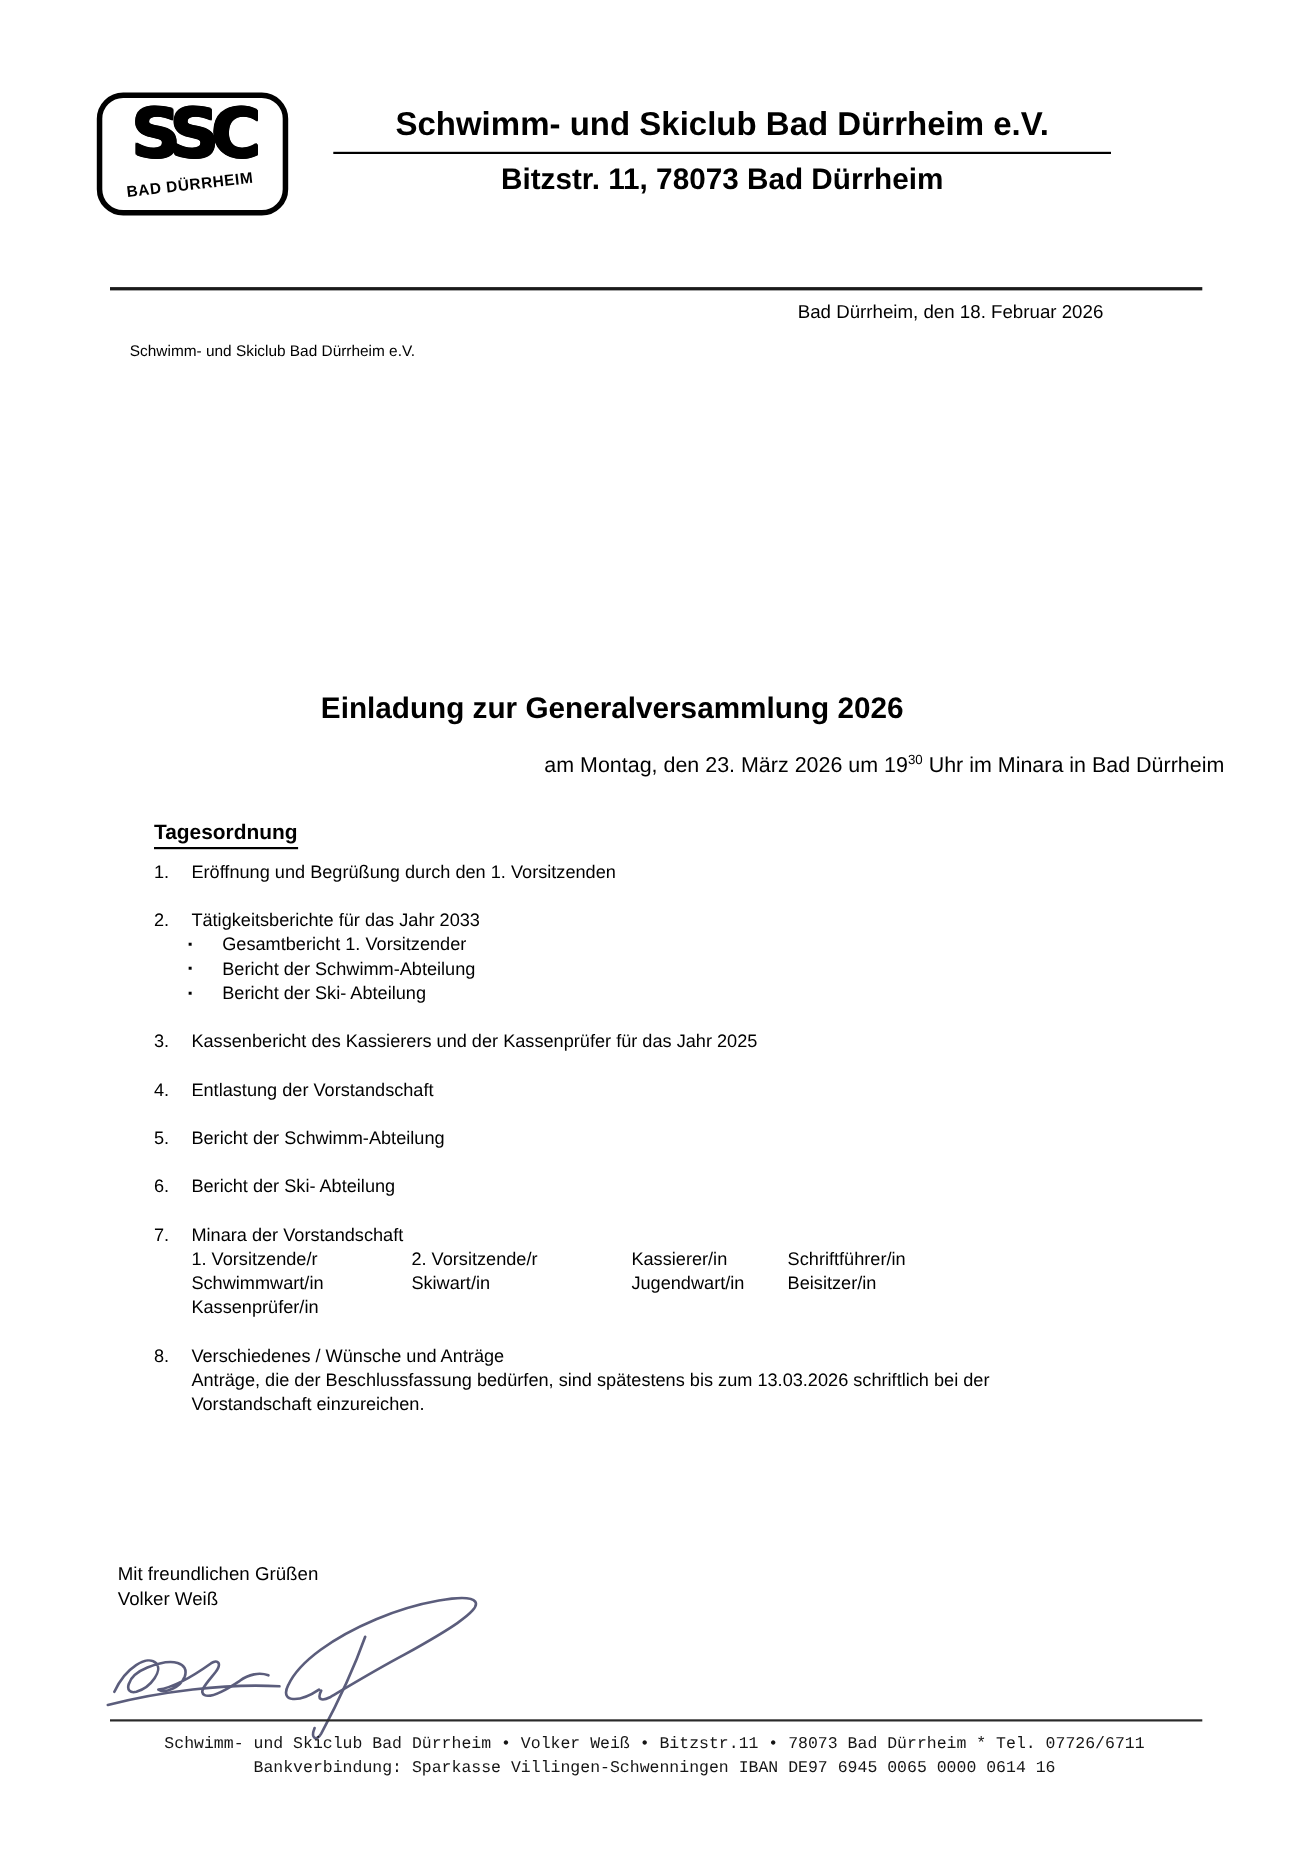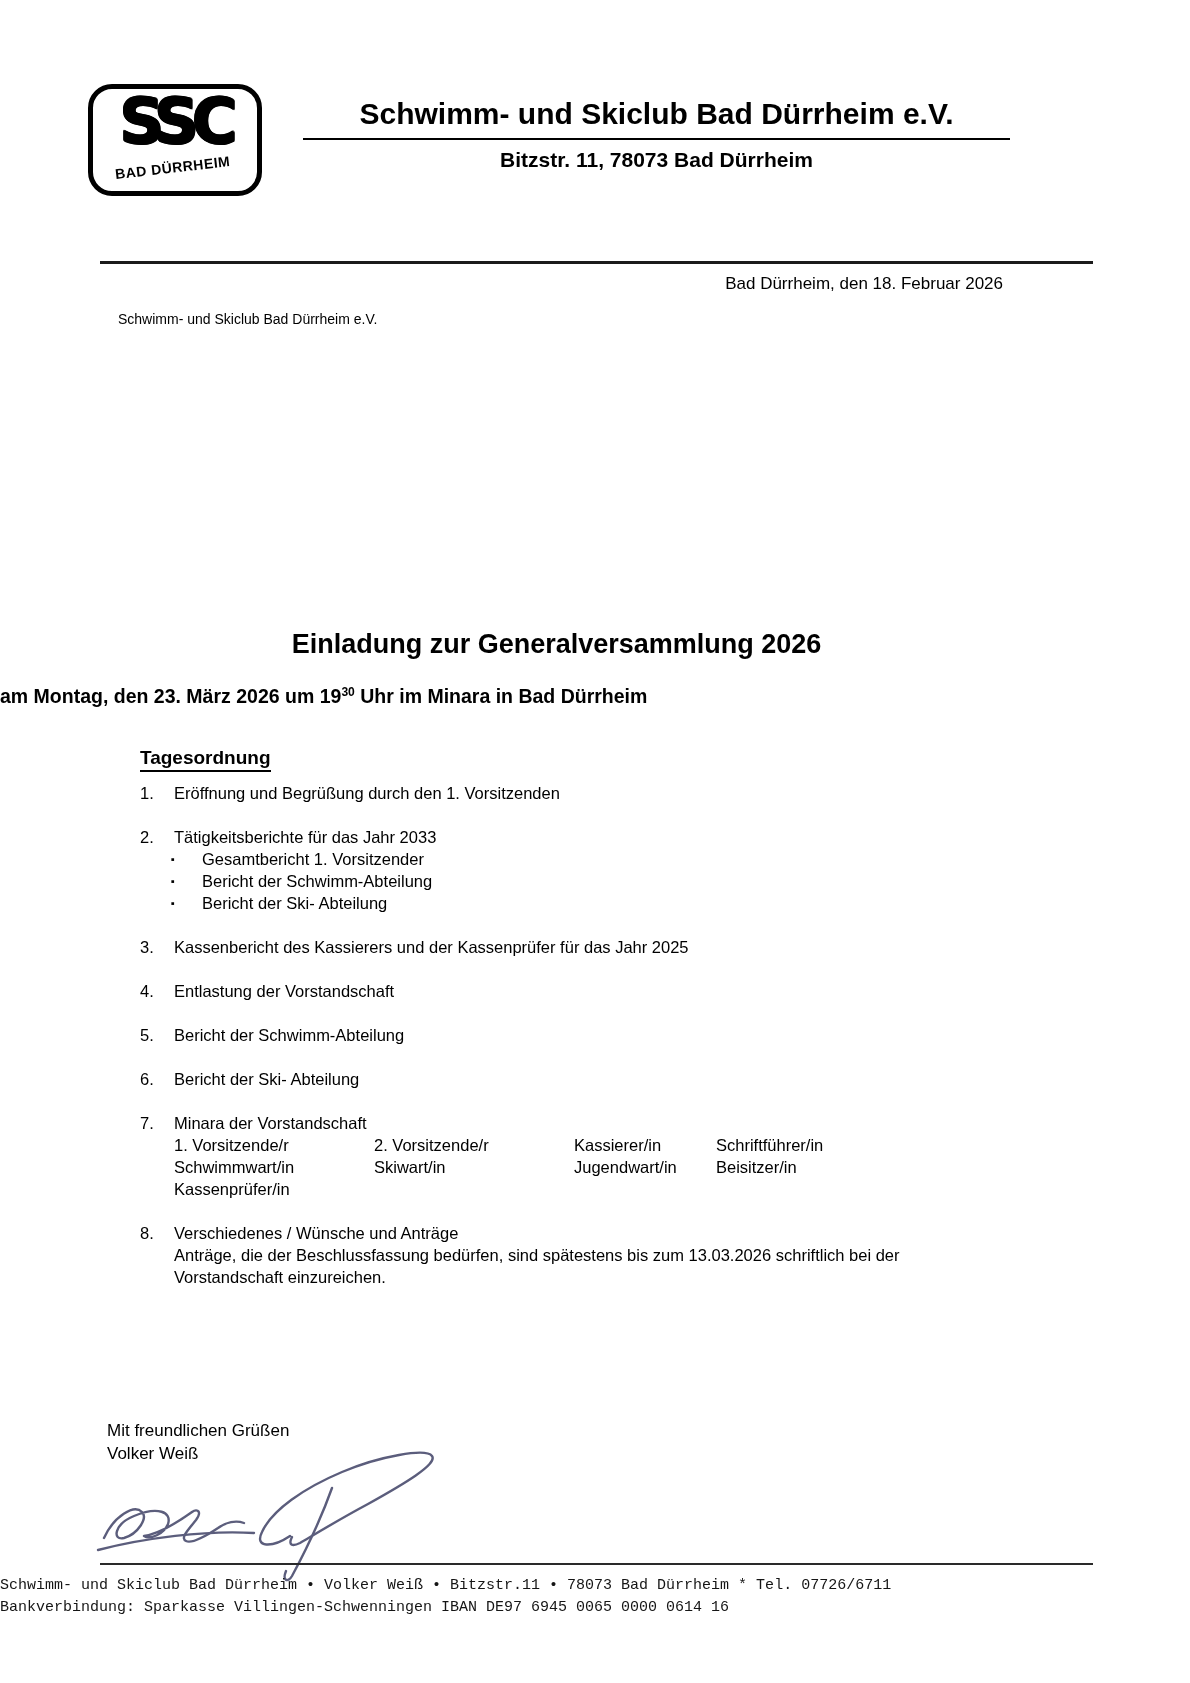--- a/index.html
+++ b/index.html
@@ -22,29 +22,29 @@
   }
   .logo-city {
     position:absolute; bottom:7px; left:6px; width:150px; text-align:center;
     transform:rotate(-6.5deg); transform-origin:left bottom;
     font-size:14px; font-weight:bold; letter-spacing:0.5px; white-space:nowrap;
   }
 
   
   .header { position:absolute; left:303px; top:97px; width:707px; text-align:center; }
   .club-name { font-size:30px; font-weight:bold; padding-bottom:7px; border-bottom:2px solid #000; white-space:nowrap; }
-  .club-address { font-size:21px; font-weight:bold; margin-top:8px; }
+  .club-address { font-size:27px; font-weight:bold; margin-top:8px; }
 
   .rule-top { position:absolute; left:100px; top:261px; width:993px; height:3px; background:#1b1b1b; }
   .date-line { position:absolute; left:0; top:274px; width:1003px; text-align:right; font-size:17px; }
   .sender-line { position:absolute; left:118px; top:311px; font-size:14px; }
 
   
   .doc-title { position:absolute; left:0; top:629px; width:1113px; text-align:center; font-size:27px; font-weight:bold; }
-  .doc-subtitle { position:absolute; left:0; top:685px; width:1113px; text-align:left; font-size:19.5px; font-weight:bold; }
+  .doc-subtitle { position:absolute; left:0; top:685px; width:1113px; text-align:right; font-size:19.5px; font-weight:normal; }
   .doc-subtitle sup { font-size:0.62em; vertical-align:super; line-height:0; }
 
   .agenda { position:absolute; left:140px; top:747px; width:910px; font-size:16.5px; line-height:22px; }
   .agenda-heading {
     display:inline-block; font-size:19px; font-weight:bold;
     border-bottom:2.5px solid #000; padding-bottom:1px; margin-bottom:10px;
   }
   .agenda-item { display:flex; margin-bottom:22px; }
   .agenda-item .num { flex:0 0 34px; width:34px; }
   .agenda-item .content { flex:1; }
@@ -54,21 +54,21 @@
   .positions { display:grid; grid-template-columns:200px 200px 142px auto; }
   .note { width:752px; }
 
   
   .closing { position:absolute; left:107px; top:1419px; font-size:17px; line-height:23px; }
   .signature-svg { position:absolute; left:94px; top:1446px; overflow:visible; }
 
   
   .rule-bottom { position:absolute; left:100px; top:1563px; width:993px; height:2px; background:#2a2a2a; }
   .footer {
-    position:absolute; left:0; top:1575px; width:1190px; 
+    position:absolute; left:0; top:1575px; width:1190px; text-align:center;
     font-family:"Liberation Mono", monospace; font-size:15px; line-height:22px; color:#151515;
   }
 </style>
 </head>
 <body>
 
 <div class="page">
 
   <div class="logo">
     <div class="logo-letters">SSC</div>

